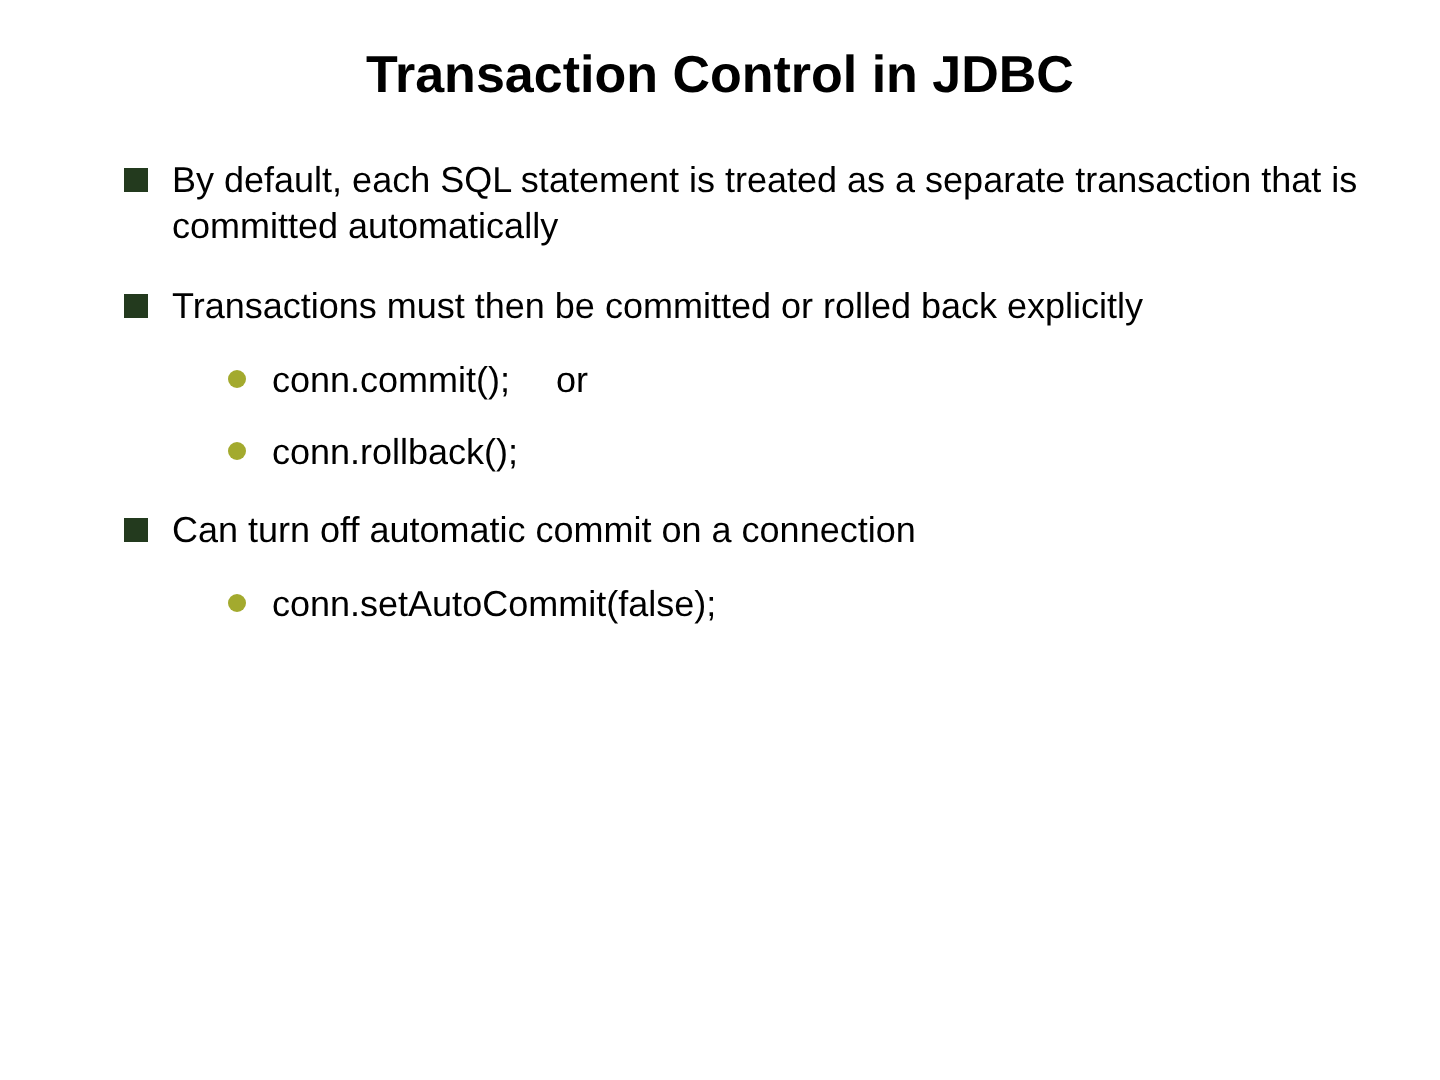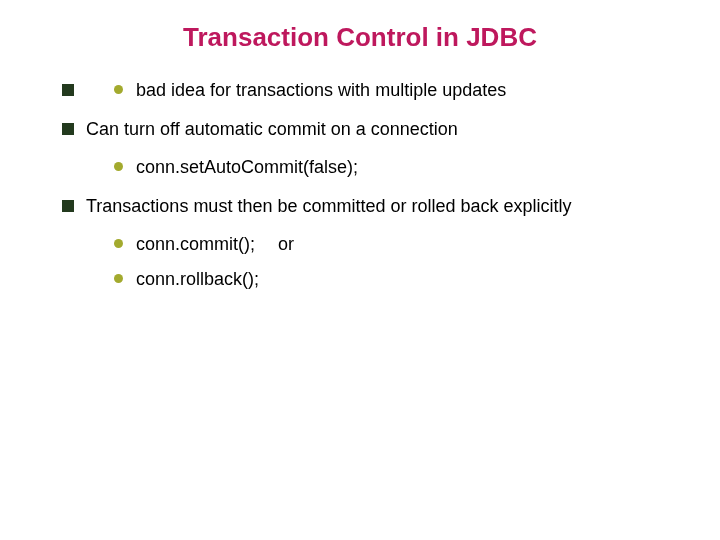--- a/index.html
+++ b/index.html
@@ -14,21 +14,21 @@
   .slide {
     box-sizing: border-box;
     width: 720px;
     height: 540px;
     padding: 18px 40px 20px 40px;
   }
   .title {
     text-align: center;
     font-size: 26px;
     font-weight: bold;
-    color: #be185d;
+    color: #000000;
     margin: 4px 0 26px 0;
   }
   ul.lvl1 {
     list-style: none;
     margin: 0;
     padding: 0 0 0 22px;
     font-size: 18px;
     line-height: 1.3;
   }
   ul.lvl1 > li {
@@ -72,43 +72,39 @@
   }
 </style>
 </head>
 <body>
 
 <div class="slide">
   <div class="title">Transaction Control in JDBC</div>
 
   <ul class="lvl1">
     <li>
-      <ul class="lvl2">
-        <li>
-          <span>bad idea for transactions with multiple updates</span>
-        </li>
-      </ul>
-    </li>
-
-    <li>
-      <span>Can turn off automatic commit on a connection</span>
-      <ul class="lvl2">
-        <li>
-          <span>conn.setAutoCommit(false);</span>
-        </li>
-      </ul>
+      <span>By default, each SQL statement is treated as a separate transaction that is committed automatically</span>
     </li>
 
     <li>
       <span>Transactions must then be committed or rolled back explicitly</span>
       <ul class="lvl2">
         <li>
           <span>conn.commit();</span>
           <span class="or">or</span>
         </li>
         <li>
           <span>conn.rollback();</span>
         </li>
       </ul>
     </li>
 
+    <li>
+      <span>Can turn off automatic commit on a connection</span>
+      <ul class="lvl2">
+        <li>
+          <span>conn.setAutoCommit(false);</span>
+        </li>
+      </ul>
+    </li>
+
   </ul>
 </div>
 
 </body></html>

